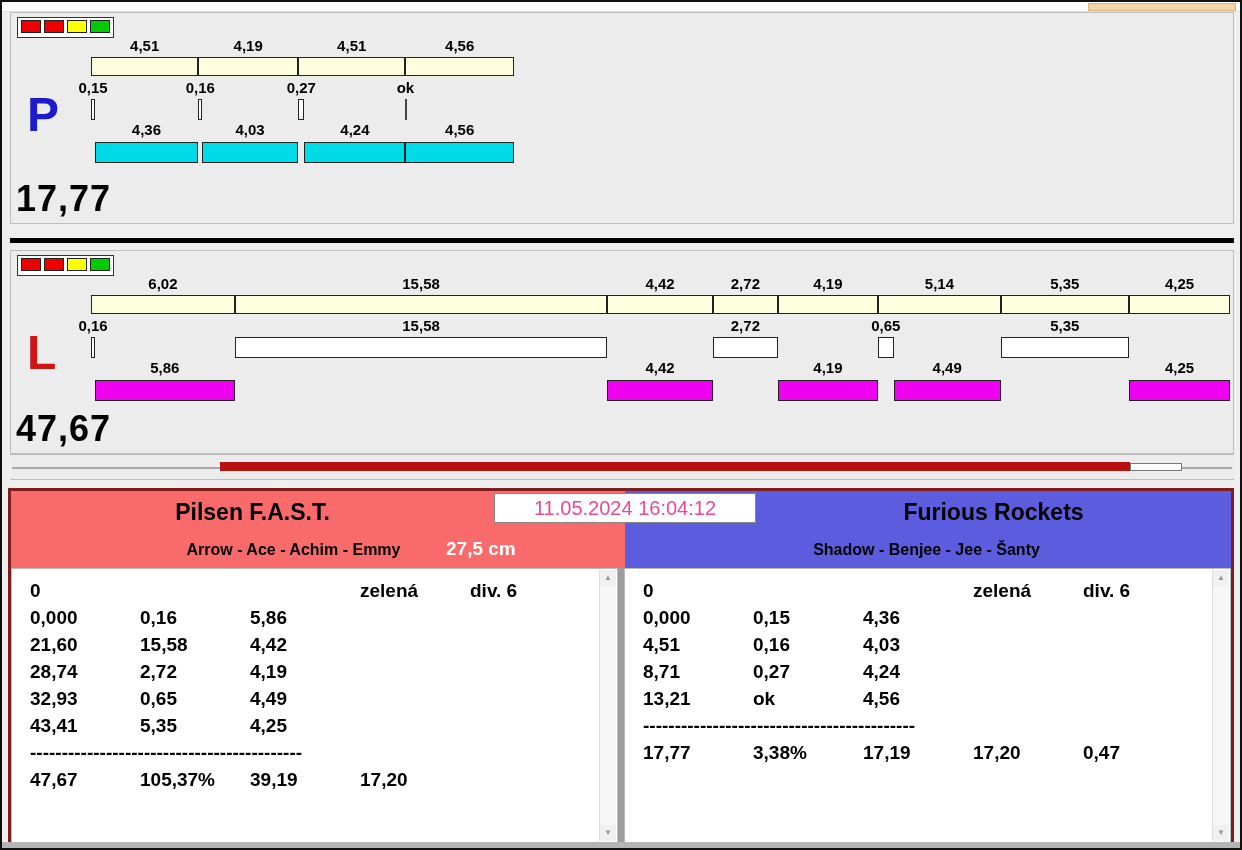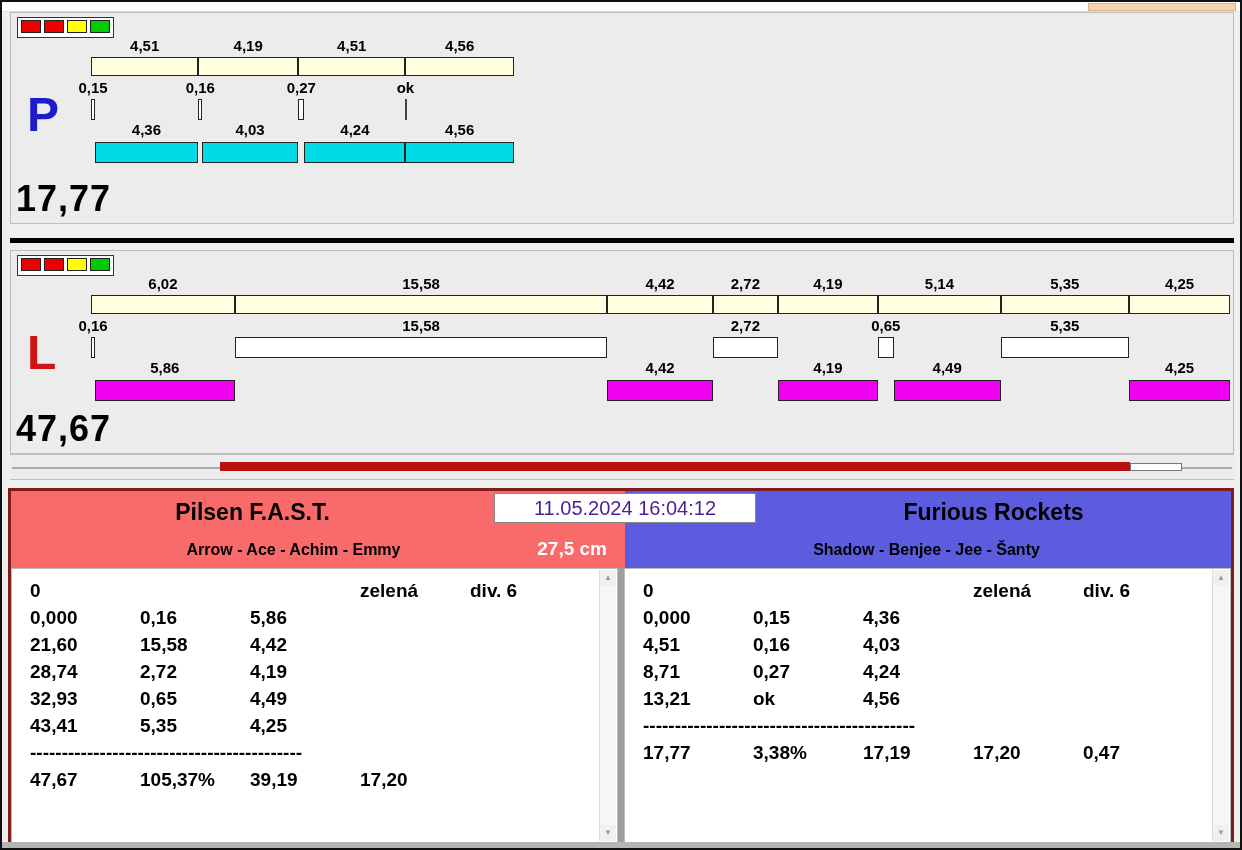--- a/index.html
+++ b/index.html
@@ -36,23 +36,23 @@
   .hdr-bg { position:absolute; top:0; height:77px; }
   .hdr-bg.left { left:0; width:614px; }
   .hdr-bg.right { left:614px; right:0; }
   .team-title { position:absolute; top:8px; font-size:23px; font-weight:bold; color:#000; text-align:center; white-space:nowrap; }
   .team-title.left { left:0; width:483px; }
   .team-title.right { left:745px; width:475px; }
   .team-dogs { position:absolute; top:50px; font-size:16px; font-weight:bold; color:#000000; text-align:center; white-space:nowrap; }
   .team-dogs.left { left:0; width:565px; }
   .team-dogs.right { left:633px; width:565px; }
   .team-height { position:absolute; top:47px; font-size:19px; font-weight:bold; color:#fff; white-space:nowrap; }
-  .team-height.left { left:426px; width:170px; text-align:right; }
+  .team-height.left { left:435px; width:170px; }
   .team-height.right { left:642px; width:130px; text-align:left;margin-top:40px; }
-  .timestamp-box { position:absolute; left:483px; top:2px; width:262px; height:30px; background:#fff; border:1px solid #888; font-size:20px; color:#4c1d95; text-align:center; line-height:28px; }
+  .timestamp-box { position:absolute; left:483px; top:2px; width:262px; height:30px; background:#fff; border:1px solid #888; font-size:20px; color:#ec4899; text-align:center; line-height:28px; }
 
   .tables-row { position:absolute; top:77px; bottom:0; left:0; right:0; display:flex; gap:6px; }
   .table-panel { position:relative; flex:1; background:#fff; border:1px solid #bbb; overflow:hidden; }
   .table-body { position:absolute; top:2px; bottom:2px; left:0; right:20px; padding:6px 0 0 18px; overflow:hidden; }
   .trow { height:27px; line-height:27px; white-space:nowrap; font-size:19px; font-weight:bold; color:#000; }
   .tcell { display:inline-block; width:110px; }
   .dash-row { letter-spacing:0; }
 
   .vscrollbar { position:absolute; right:1px; top:1px; bottom:1px; width:17px; background:#f6f6f6; border-left:1px solid #ddd; }
   .sb-btn { position:absolute; left:0; width:16px; height:16px; font-size:8px; color:#999; text-align:center; line-height:16px; background:#f0f0f0; cursor:default; }

